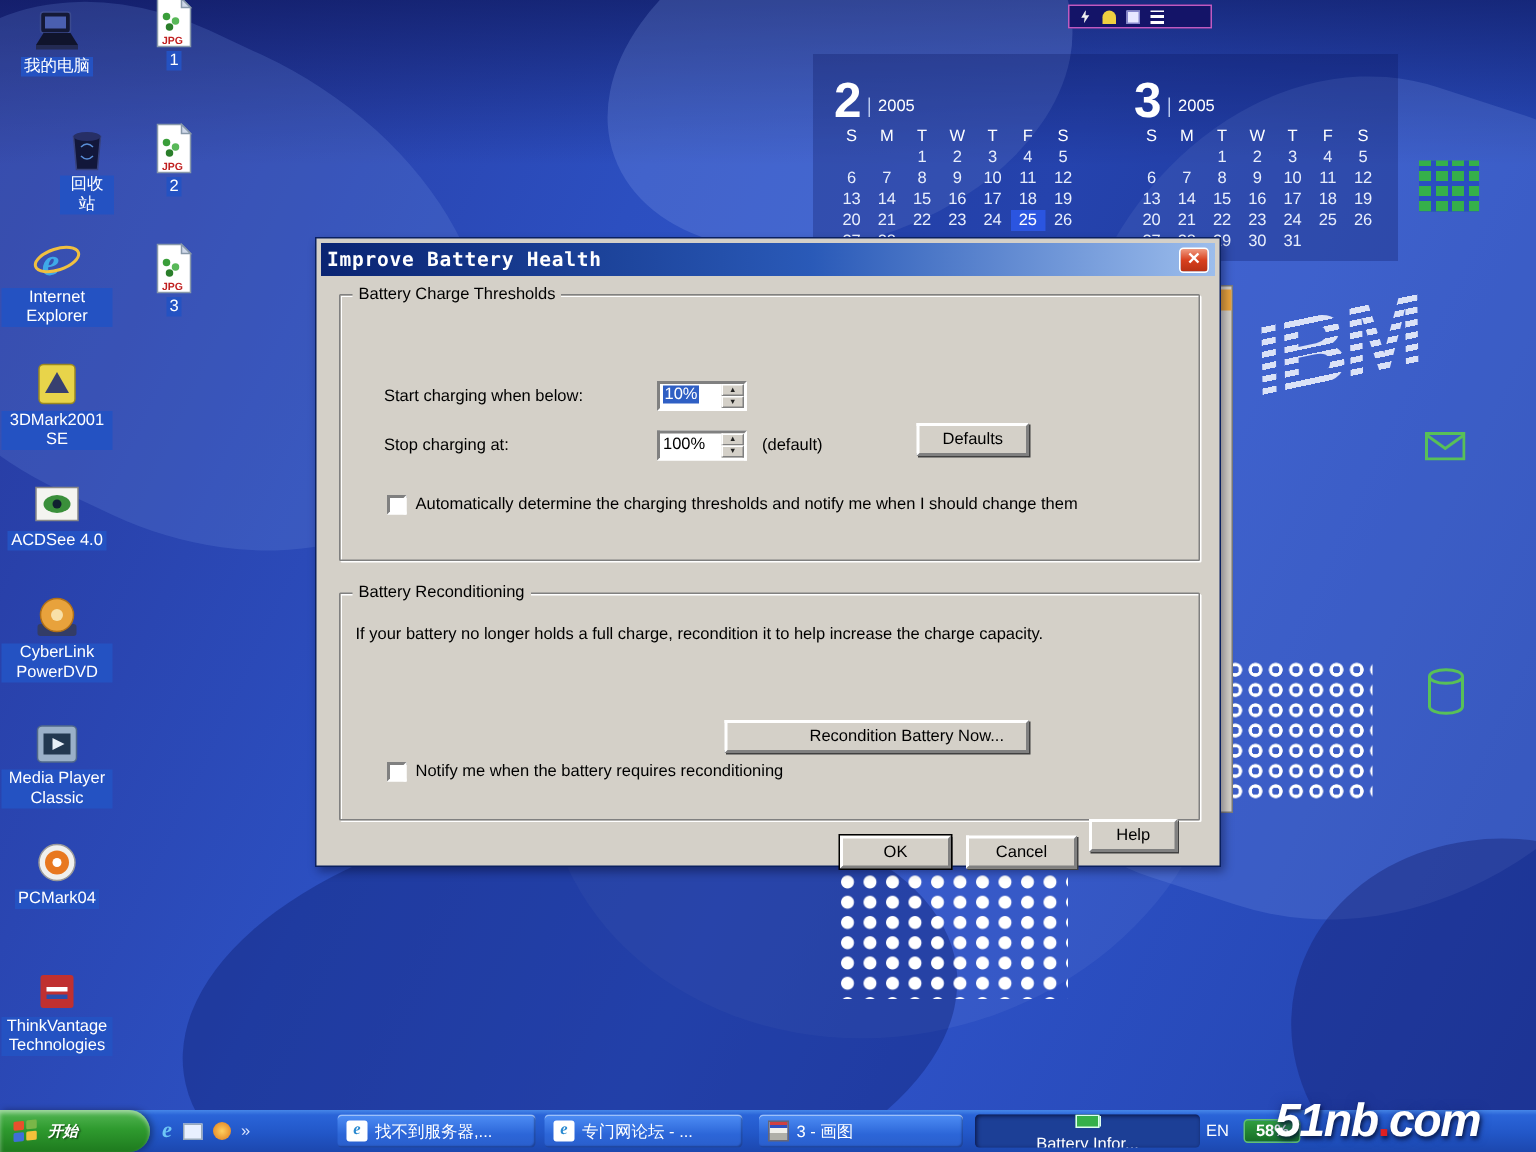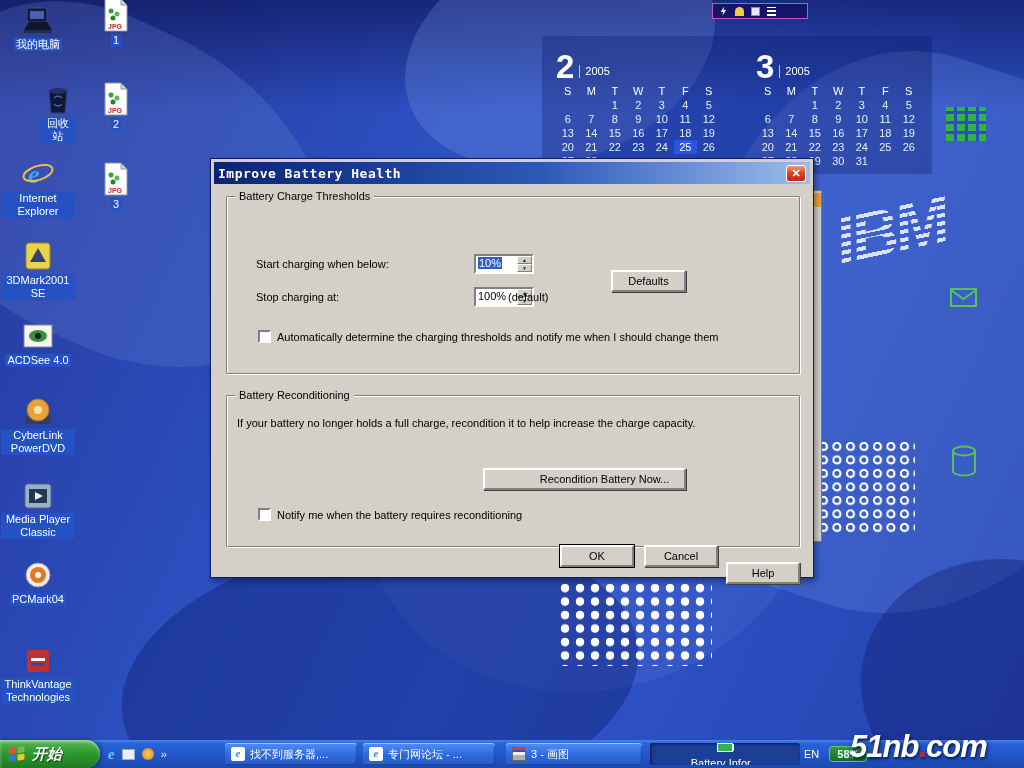--- a/index.html
+++ b/index.html
@@ -87,44 +87,44 @@
   .dlg-body { position:relative; height:390px; font-size:11px; color:#000; }
 
   .groupbox { position:absolute; border:1px solid #808080; border-radius:1px;
       box-shadow:inset 1px 1px 0 #fff, 1px 1px 0 #fff; }
   .groupbox .legend { position:absolute; top:-7px; left:8px; background:#d4d0c8;
       padding:0 4px; font-size:11px; }
   .g-desc { position:absolute; left:10px; }
 
   .fieldlabel { position:absolute; }
   .spin { position:absolute; width:60px; height:20px; display:flex; background:#fff;
-      border:2px solid; border-color:#808080 #fff #fff #808080;margin-left:36px; }
+      border:2px solid; border-color:#808080 #fff #fff #808080; }
   .spinval { flex:1; font-size:11px; line-height:15px; padding:0 2px; white-space:nowrap; overflow:hidden; }
   .spinval .sel { background:#2f5fc4; color:#fff; padding:0 1px; }
   .spin-btns { width:15px; display:flex; flex-direction:column; }
   .spin-btn { flex:1; background:#d4d0c8; border:1px solid; border-color:#fff #808080 #808080 #fff;
       font-size:5px; line-height:6px; text-align:center; color:#222; }
 
   .btn { position:absolute; height:22px; background:#d4d0c8; border:2px solid;
       border-color:#fff #808080 #808080 #fff; box-shadow:1px 1px 0 #404040;
-      font-size:11px; text-align:center; line-height:18px; color:#000; cursor:default; }
+      font-size:11px; text-align:center; line-height:18px; color:#000; cursor:default;margin-top:12px; }
   .btn.default { outline:1px solid #000; }
 
-  .cbrow { position:absolute; display:flex; align-items:center; gap:6px; }
+  .cbrow { position:absolute; display:flex; align-items:flex-start; gap:6px; }
   .cb { width:13px; height:13px; background:#fff; border:2px solid;
       border-color:#808080 #fff #fff #808080; flex:0 0 auto; }
 
   
   .taskbar { position:absolute; left:0; bottom:0; width:1024px; height:28px; z-index:20;
       background:linear-gradient(#4687e8 0%,#2a64d8 12%,#2257c8 55%,#1c47ae 100%); }
   .start-btn { position:absolute; left:0; top:0; height:28px; width:100px;
       background:linear-gradient(#56b856 0%,#2f9b2f 45%,#1e7a1e 100%);
       border-radius:0 14px 14px 0; display:flex; align-items:center; gap:6px; padding-left:8px;
       box-shadow:inset 0 2px 3px rgba(255,255,255,.45), 2px 0 4px rgba(0,0,0,.35);
-      color:#fff; font-weight:bold; font-style:italic; font-size:15px;
+      color:#fff; font-weight:bold; font-style:italic; font-size:10px;
       text-shadow:1px 1px 1px rgba(0,0,0,.5); cursor:default; }
   .quicklaunch { position:absolute; left:108px; top:3px; height:22px; display:flex;
       gap:7px; align-items:center; color:#fff; }
   .ql-ie { font:bold italic 15px "Liberation Serif",serif; color:#6ec6f5; }
   .ql-desk { width:13px; height:11px; background:#e8f0ff; border:1px solid #9ab; }
   .ql-media { width:12px; height:12px; border-radius:50%; background:radial-gradient(#ffd060,#e07818); }
   .ql-chevron { font-size:11px; color:#dfe8ff; }
   .taskbtn { position:absolute; top:3px; height:22px; border-radius:3px;
       background:linear-gradient(#4e8ef5,#2c66d8 60%,#2a5ecc);
       box-shadow:inset 0 1px 0 rgba(255,255,255,.45), inset -1px -1px 1px rgba(0,0,30,.3);
@@ -435,21 +435,21 @@
         <div class="g-desc" style="top:21px;">If your battery no longer holds a full charge, recondition it to help increase the charge capacity.</div>
         <div class="btn" style="left:256px;top:72px;width:203px;padding-left:40px;">Recondition Battery Now...</div>
         <div class="cbrow" style="left:31px;top:112px;">
           <div class="cb"></div>
           <span>Notify me when the battery requires reconditioning</span>
         </div>
       </div>
 
       <div class="btn default" style="left:346px;top:361px;width:74px;">OK</div>
       <div class="btn" style="left:430px;top:361px;width:74px;">Cancel</div>
-      <div class="btn" style="left:512px;top:378px;width:74px;">Help</div>
+      <div class="btn" style="left:512px;top:350px;width:59px;">Help</div>
     </div>
   </div>
 
   <div class="taskbar">
     <div class="start-btn">
       <svg width="18" height="16" viewBox="0 0 18 16">
         <g transform="skewY(-6)">
           <rect x="1" y="2" width="7" height="6" rx="1" fill="#e8502c"></rect>
           <rect x="9.5" y="2" width="7" height="6" rx="1" fill="#7ab648"></rect>
           <rect x="1" y="9.5" width="7" height="6" rx="1" fill="#3f6fd8"></rect>

